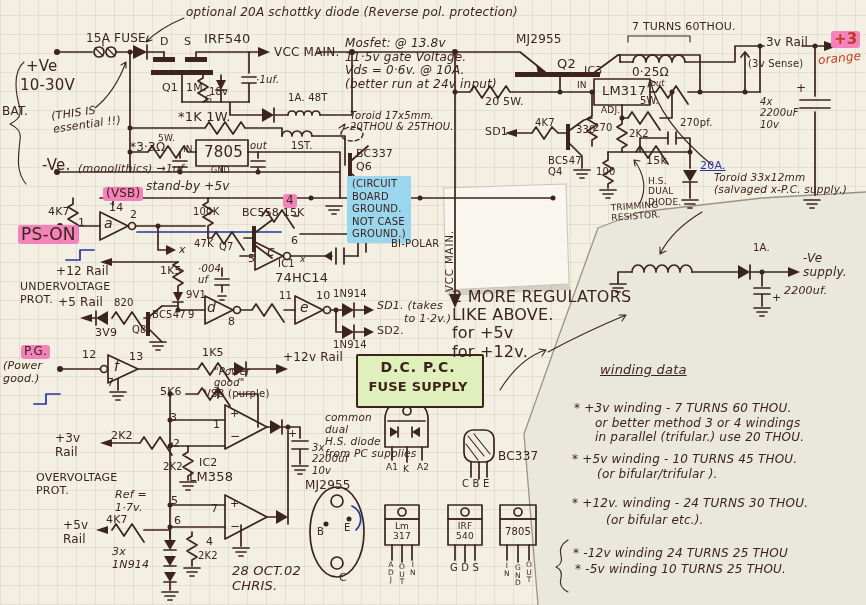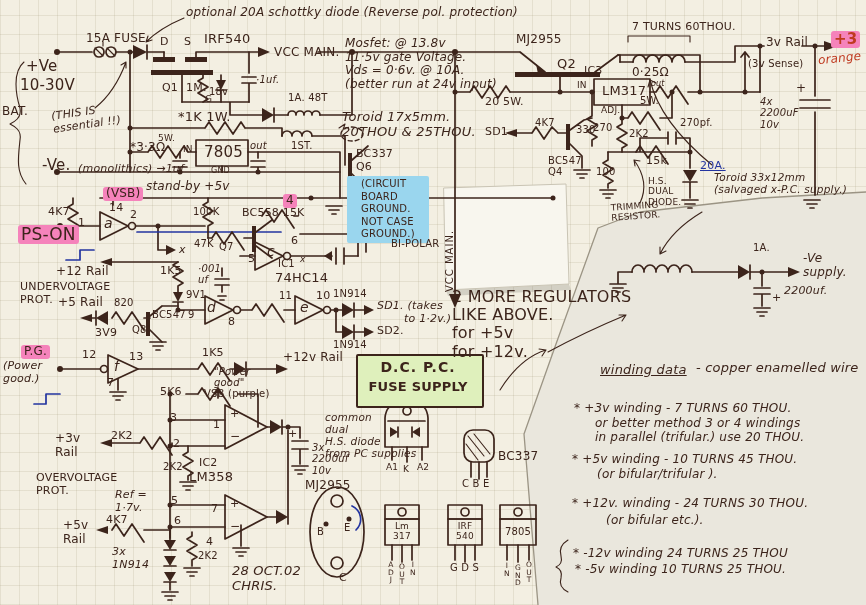--- a/index.html
+++ b/index.html
@@ -17,21 +17,21 @@
   svg .edge{stroke:#9b9484;stroke-width:1.3;}
   svg .paper1{fill:#eae7dd;stroke:none;}
   svg .paper2{fill:#f8f6ee;stroke:#c9c4b4;stroke-width:1;}
   svg .shadow{fill:rgba(0,0,0,.13);stroke:none;}
   svg .dash{stroke-dasharray:4 3;stroke-width:1.4;}
   svg .thin{stroke-width:1.1;}
   .lbl{position:absolute;color:#3c241b;white-space:pre-line;line-height:1.14;letter-spacing:.2px;}
   .it{font-style:italic;}
   .ctr{text-align:center;}
   .pink{background:#f583bb;padding:0 3px;border-radius:3px;}
-  .bluehl{background:#9ad6ee;padding:2px 14px;border-radius:2px;line-height:1.25;}
+  .bluehl{background:#9ad6ee;padding:2px 5px;border-radius:2px;line-height:1.25;}
   .blue{color:#2334a0;}
   .red{color:#bf3a20;}
   .greenbox{position:absolute;left:356px;top:354px;width:124px;height:50px;
     background:#dff0bc;border:2.5px solid #3c241b;border-radius:2px;}
   .und{text-decoration:underline;}
 </style>
 </head>
 <body>
 
 <div id="page">
@@ -312,21 +312,21 @@
 <div class="lbl" style="left:186px;top:82px;font-size:11px">1M.</div>
 <div class="lbl" style="left:205px;top:94px;font-size:9px">G</div>
 <div class="lbl" style="left:209px;top:86px;font-size:10px">18v</div>
 <div class="lbl it" style="left:256px;top:74px;font-size:10px">·1uf.</div>
 <div class="lbl" style="left:288px;top:92px;font-size:10px">1A. 48T</div>
 <div class="lbl it" style="left:345px;top:37px;font-size:12px">Mosfet: @ 13.8v
 11·5v gate Voltage.
 Vds = 0·6v. @ 10A.
 (better run at 24v input)</div>
 <div class="lbl" style="left:178px;top:110px;font-size:13px">*1K 1W.</div>
-<div class="lbl it" style="left:342px;top:110px;font-size:13px">Toroid 17x5mm.
+<div class="lbl it" style="left:350px;top:110px;font-size:10px">Toroid 17x5mm.
 20THOU &amp; 25THOU.</div>
 <div class="lbl" style="left:130px;top:141px;font-size:12px">*3·3Ω</div>
 <div class="lbl" style="left:158px;top:133px;font-size:9px">5W.</div>
 <div class="lbl" style="left:183px;top:144px;font-size:9px">IN</div>
 <div class="lbl" style="left:204px;top:144px;font-size:15px">7805</div>
 <div class="lbl it" style="left:250px;top:140px;font-size:10px">out</div>
 <div class="lbl" style="left:211px;top:166px;font-size:8px">GND</div>
 <div class="lbl it" style="left:78px;top:163px;font-size:11px">(monolithics) →1uf</div>
 <div class="lbl" style="left:42px;top:157px;font-size:15px">-Ve.</div>
 <div class="lbl" style="left:291px;top:140px;font-size:10px">1ST.</div>
@@ -345,21 +345,21 @@
 <div class="lbl" style="left:109px;top:202px;font-size:11px">14</div>
 <div class="lbl" style="left:78px;top:217px;font-size:11px">1</div>
 <div class="lbl" style="left:130px;top:209px;font-size:11px">2</div>
 <div class="lbl it" style="left:104px;top:216px;font-size:14px">a</div>
 <div class="lbl pink" style="left:18px;top:225px;font-size:17px">PS-ON</div>
 <div class="lbl it" style="left:179px;top:244px;font-size:11px">x</div>
 <div class="lbl" style="left:193px;top:206px;font-size:10px">100K</div>
 <div class="lbl" style="left:242px;top:207px;font-size:11px">BC558 15K</div>
 <div class="lbl" style="left:194px;top:238px;font-size:10px">47K</div>
 <div class="lbl" style="left:219px;top:241px;font-size:10px">Q7</div>
-<div class="lbl it" style="left:198px;top:263px;font-size:10px">·001
+<div class="lbl it" style="left:198px;top:263px;font-size:10px">·004
 uf</div>
 <div class="lbl" style="left:248px;top:253px;font-size:11px">5</div>
 <div class="lbl it" style="left:267px;top:244px;font-size:14px">c</div>
 <div class="lbl" style="left:291px;top:235px;font-size:11px">6</div>
 <div class="lbl" style="left:278px;top:258px;font-size:10px">IC1</div>
 <div class="lbl it" style="left:300px;top:254px;font-size:9px">x</div>
 <div class="lbl" style="left:275px;top:271px;font-size:13px">74HC14</div>
 <div class="lbl" style="left:391px;top:238px;font-size:10px">BI-POLAR</div>
 <div class="lbl" style="left:444px;top:292px;font-size:10px;transform:rotate(-90deg);transform-origin:0 0;letter-spacing:1px">VCC MAIN.</div>
 <div class="lbl" style="left:56px;top:265px;font-size:12px">+12 Rail</div>
@@ -508,21 +508,20 @@
 (salvaged x-P.C. supply.)</div>
 <div class="lbl" style="left:452px;top:288px;font-size:16px">2 MORE REGULATORS
 LIKE ABOVE.
 for  +5v
 for  +12v.</div>
 <div class="lbl" style="left:753px;top:242px;font-size:10px">1A.</div>
 <div class="lbl it" style="left:803px;top:252px;font-size:12px">-Ve
 supply.</div>
 <div class="lbl it" style="left:784px;top:285px;font-size:11px">2200uf.</div>
 <div class="lbl it und" style="left:600px;top:363px;font-size:13px">winding data</div>
-<div class="lbl it" style="left:696px;top:361px;font-size:13px">- copper enamelled wire</div>
 <div class="lbl it" style="left:574px;top:402px;font-size:12px">* +3v winding  -  7 TURNS  60 THOU.</div>
 <div class="lbl it" style="left:595px;top:417px;font-size:12px">or better method  3 or 4 windings</div>
 <div class="lbl it" style="left:595px;top:431px;font-size:12px">in parallel (trifular.)  use 20 THOU.</div>
 <div class="lbl it" style="left:572px;top:453px;font-size:12px">* +5v winding  -  10 TURNS  45 THOU.</div>
 <div class="lbl it" style="left:597px;top:468px;font-size:12px">(or bifular/trifular ).</div>
 <div class="lbl it" style="left:572px;top:497px;font-size:12px">* +12v. winding -  24 TURNS  30 THOU.</div>
 <div class="lbl it" style="left:606px;top:514px;font-size:12px">(or bifular etc.).</div>
 <div class="lbl it" style="left:573px;top:547px;font-size:12px">* -12v winding     24 TURNS  25 THOU</div>
 <div class="lbl it" style="left:575px;top:563px;font-size:12px">* -5v winding     10 TURNS  25 THOU.</div>
 

